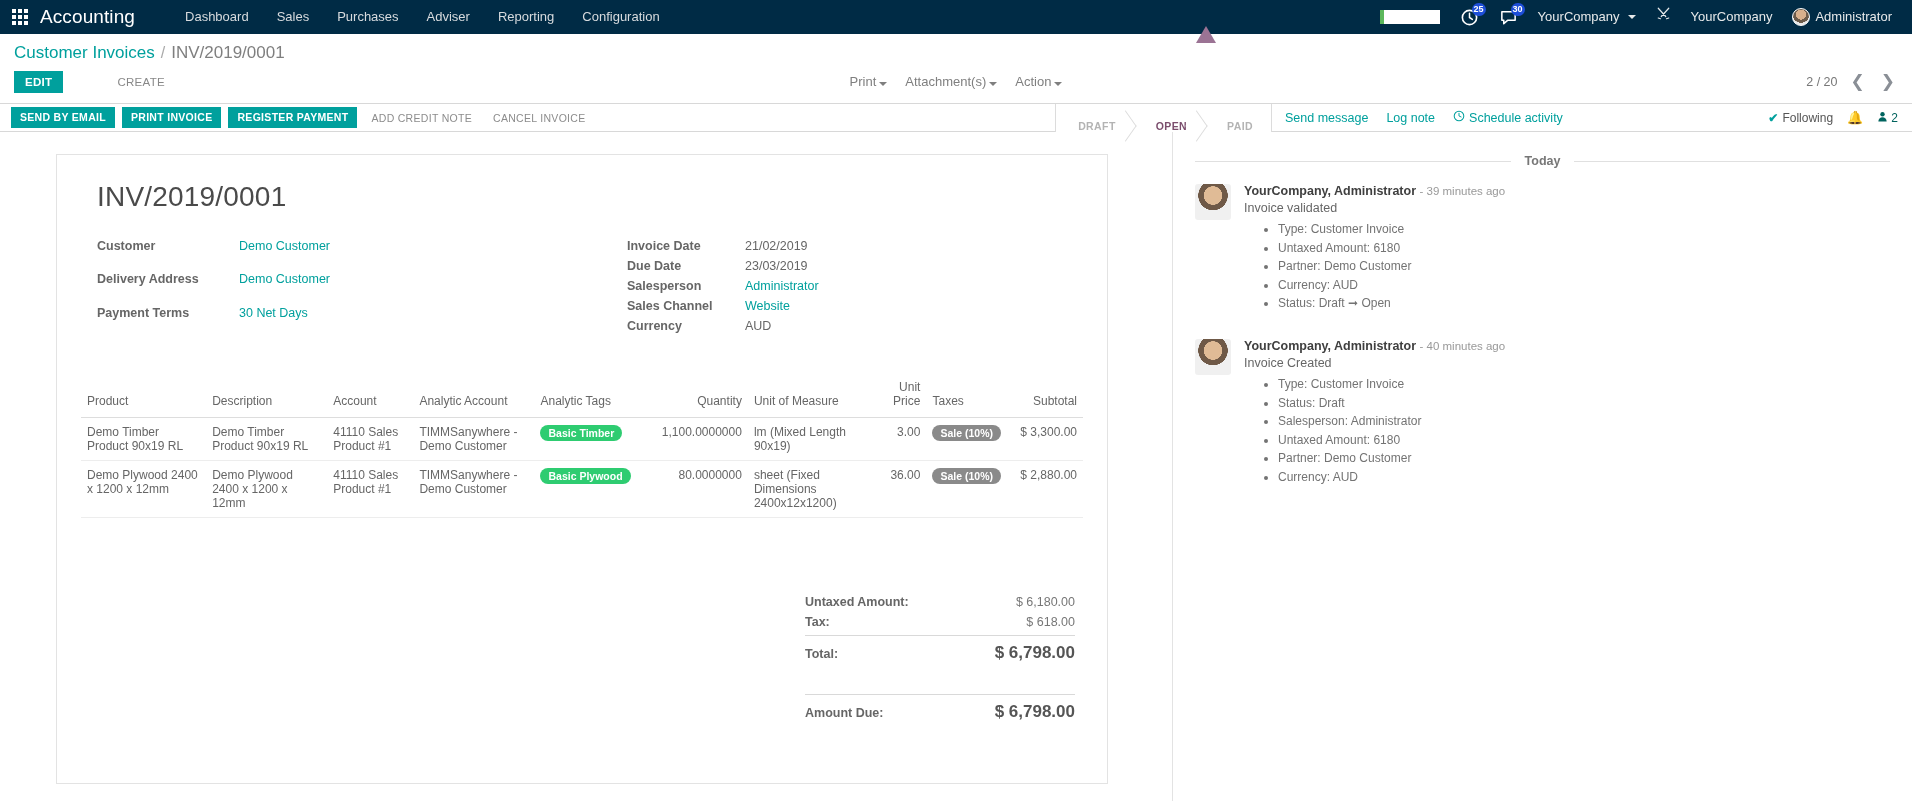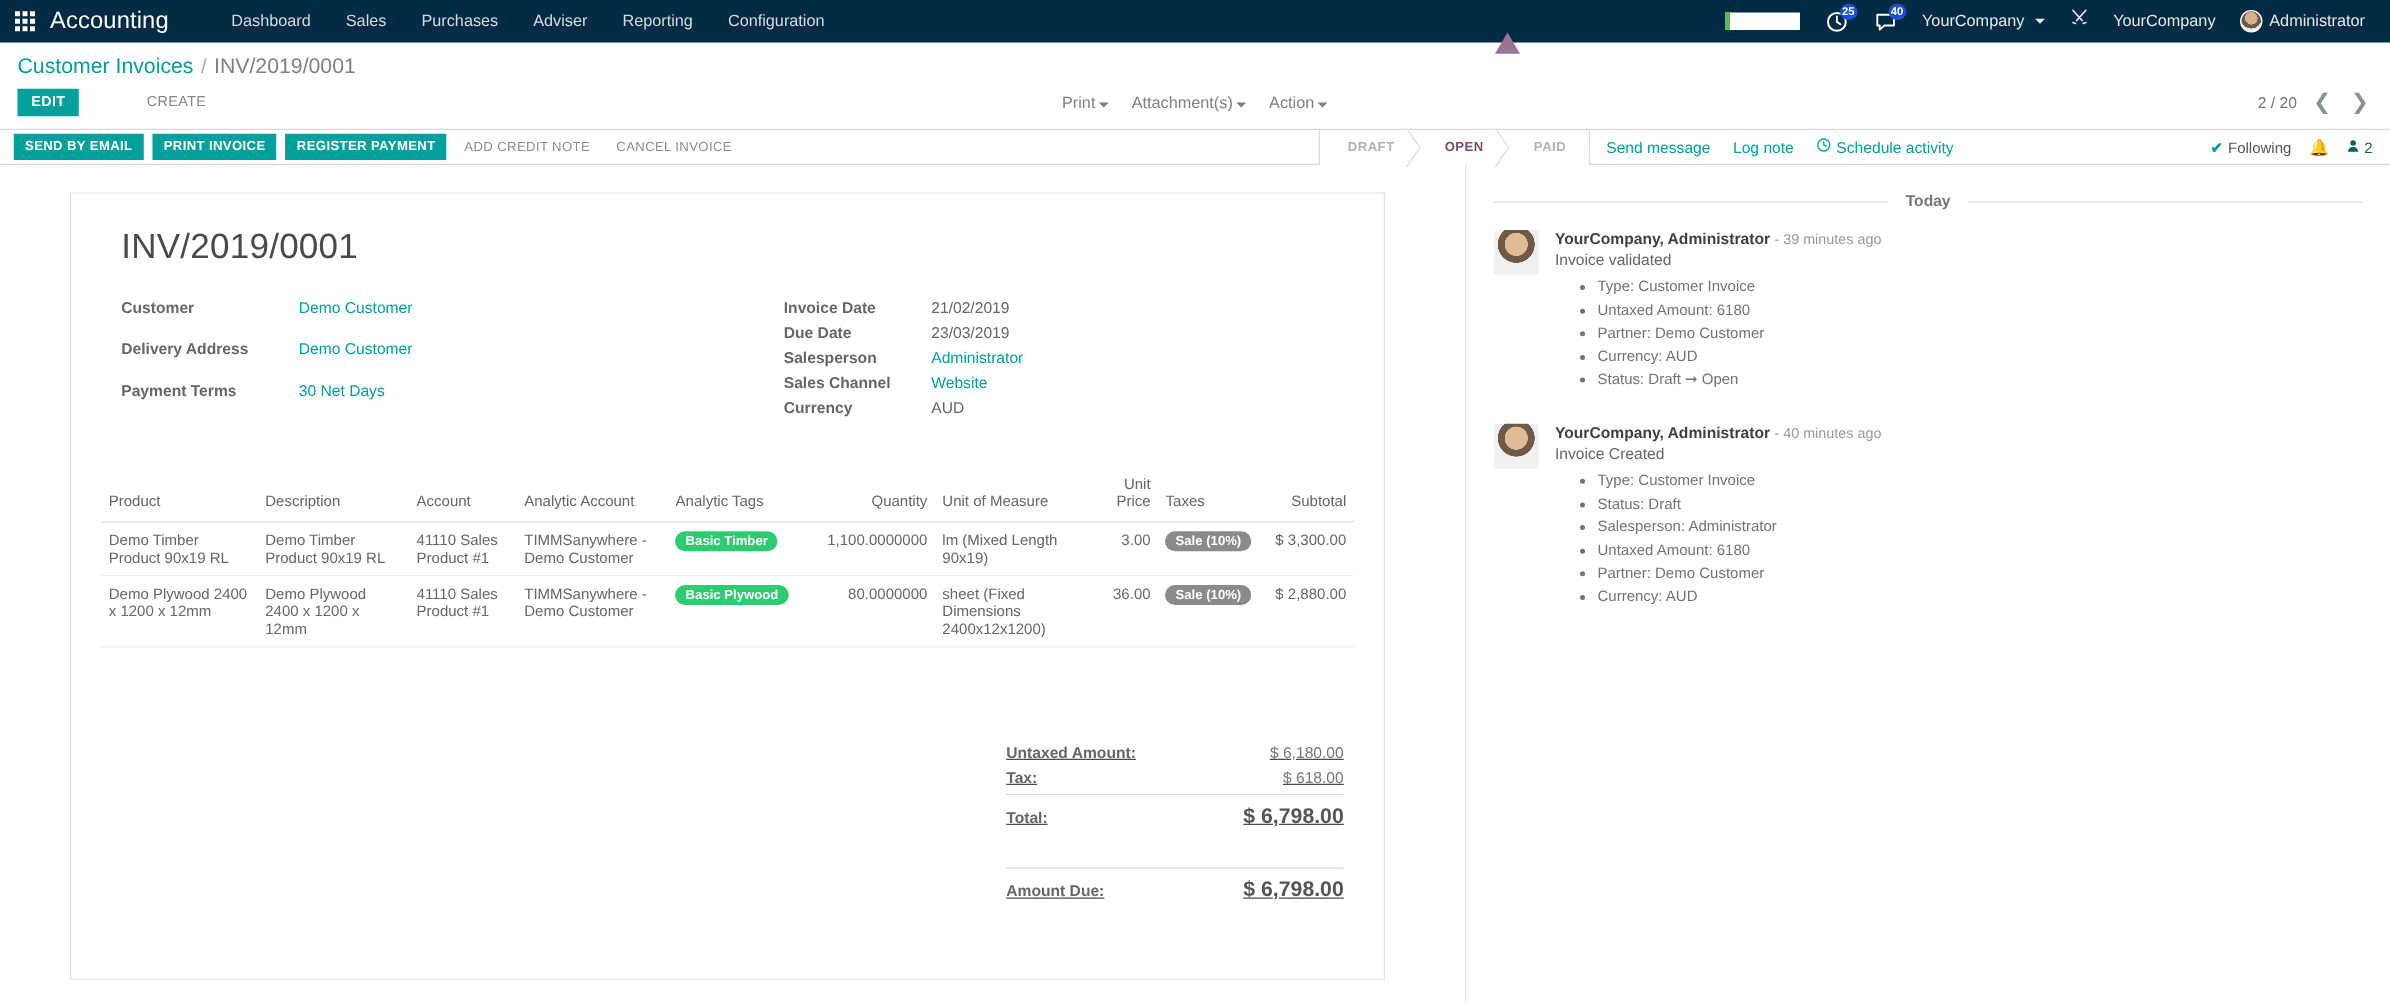--- a/index.html
+++ b/index.html
@@ -128,21 +128,21 @@
     background: #00a09d; color: #fff; border: none;
     padding: 4px 9px; font-size: 10.5px; font-weight: bold; letter-spacing: .3px;
     cursor: pointer; text-transform: uppercase; font-family: inherit; line-height: 1.2;
   }
   .ab-btn-link {
     background: transparent; border: none; color: #8c8c8c;
     padding: 4px 7px; font-size: 10.5px; letter-spacing: .3px; cursor: pointer;
     text-transform: uppercase; font-family: inherit;
   }
   .statusbar {
-    margin-left: auto; display: flex; align-items: center;
+    margin-left: auto; display: flex; align-items: flex-end;
     border-left: 1px solid #dcdcdc; border-right: 1px solid #dcdcdc;
     background: #fff; height: 28px;
   }
   .status-step {
     position: relative; padding: 0 18px 0 22px; display: flex; align-items: center;
     font-size: 10.5px; font-weight: bold; letter-spacing: .4px; color: #b3b3b3;
     text-transform: uppercase; cursor: pointer; background: #fff;
   }
   .status-step:not(:last-child)::after {
     content: ""; position: absolute; right: -1px; top: 50%;
@@ -222,21 +222,21 @@
   }
   .tax-badge {
     display: inline-block; background: #8a8a8a; color: #fff;
     border-radius: 9px; padding: 2px 8px; font-size: 10.5px; font-weight: bold;
     white-space: nowrap;
   }
 
   
   .totals-wrap { display: flex; justify-content: flex-end; margin-top: 74px; padding-right: 8px; }
   .totals { width: 270px; }
-  .trow { display: flex; justify-content: space-between; align-items: baseline; padding: 3px 0; font-size: 12.5px; text-decoration: underline; }
+  .trow { display: flex; justify-content: space-between; align-items: baseline; padding: 3px 0; font-size: 12.5px; }
   .trow .tlabel { font-weight: bold; color: #666; }
   .trow .tval { color: #777; min-width: 110px; text-align: right; }
   .trow.total { border-top: 1px solid #d9d9d9; margin-top: 3px; padding-top: 7px; }
   .trow.total .tval { font-size: 17px; font-weight: bold; color: #555; }
   .trow.due { border-top: 1px solid #d9d9d9; margin-top: 28px; padding-top: 7px; }
   .trow.due .tval { font-size: 17px; font-weight: bold; color: #555; }
 
   
   .today-sep {
     display: flex; align-items: center; margin: 22px 0 16px 0; color: #777; font-size: 12.5px; font-weight: bold;
@@ -294,21 +294,21 @@
             <path d="M10 5.5 V10 L13 12" fill="none" stroke="#ffffff" stroke-width="1.6" stroke-linecap="round"></path>
           </svg>
         <span class="badge-count">25</span>
       </span>
     </div>
     <div class="r-item">
       <span class="badge-icon">
         <svg viewBox="0 0 20 20">
             <path d="M3 4 h14 v9 h-8 l-4 3.5 V13 H3 Z" fill="none" stroke="#ffffff" stroke-width="1.6" stroke-linejoin="round"></path>
           </svg>
-        <span class="badge-count">40</span>
+        <span class="badge-count">30</span>
       </span>
     </div>
     <div class="r-item">
       <span>YourCompany</span>
       <span class="caret-down"></span>
     </div>
     <div class="r-item">
       <span>
         <svg width="15" height="15" viewBox="0 0 20 20">
             <path d="M3 3 L13 14 M17 3 L7 14 M3 16 l3 1 M17 16 l-3 1" stroke="#e6e9ea" stroke-width="1.6" fill="none" stroke-linecap="round"></path>

